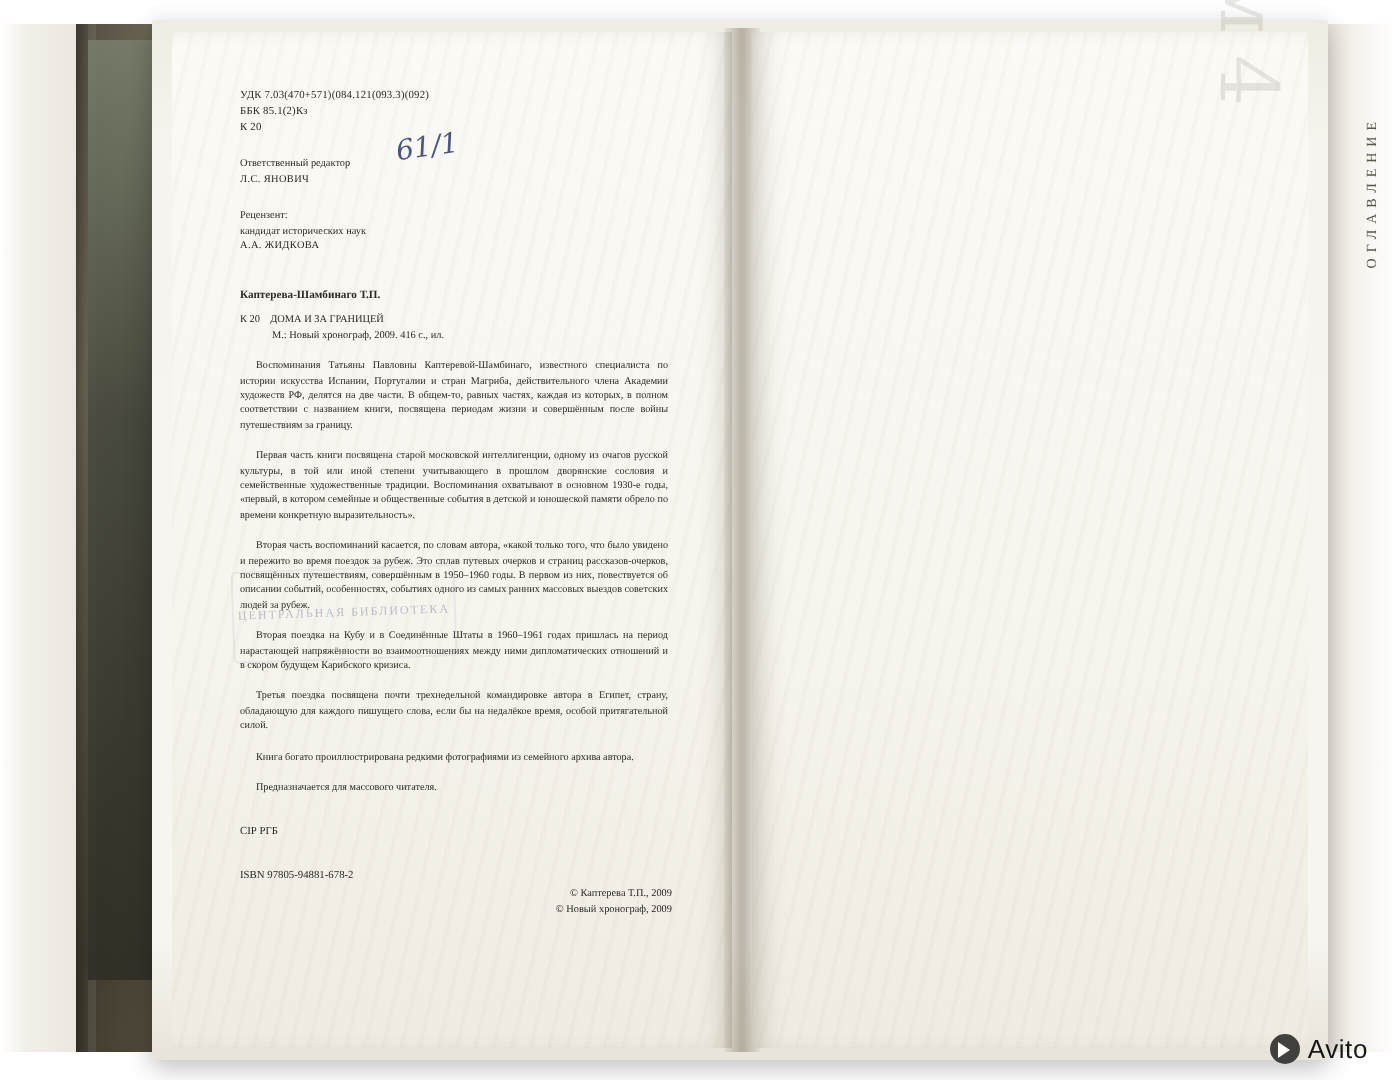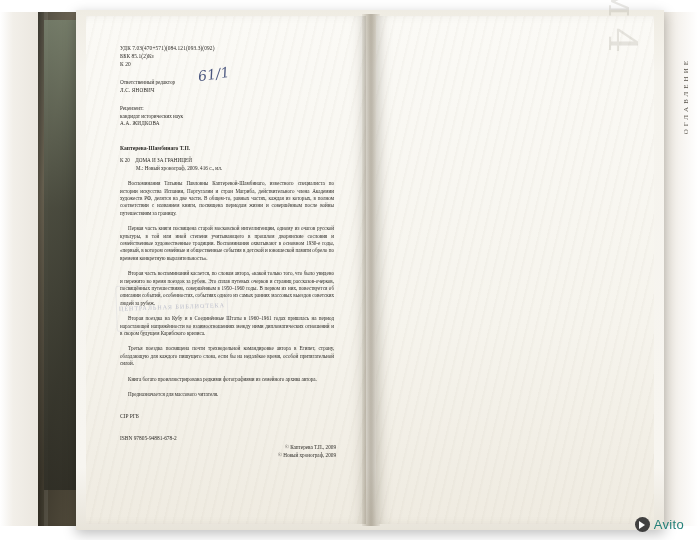--- a/index.html
+++ b/index.html
@@ -224,21 +224,21 @@
     position: absolute;
     left: 4px; top: 3.5px;
     width: 0; height: 0;
     border-left: 6px solid #ffffff;
     border-top: 4px solid transparent;
     border-bottom: 4px solid transparent;
   }
   .wm .txt {
     font-family: "Liberation Sans", sans-serif;
     font-size: 13px;
-    color: #0f766e;
+    color: #000000;
     letter-spacing: 0.3px;
   }
 </style>
 </head>
 <body>
 
 <div id="photo">
 
   <div class="bg-left"></div>
   <div class="cover-strip"></div>

